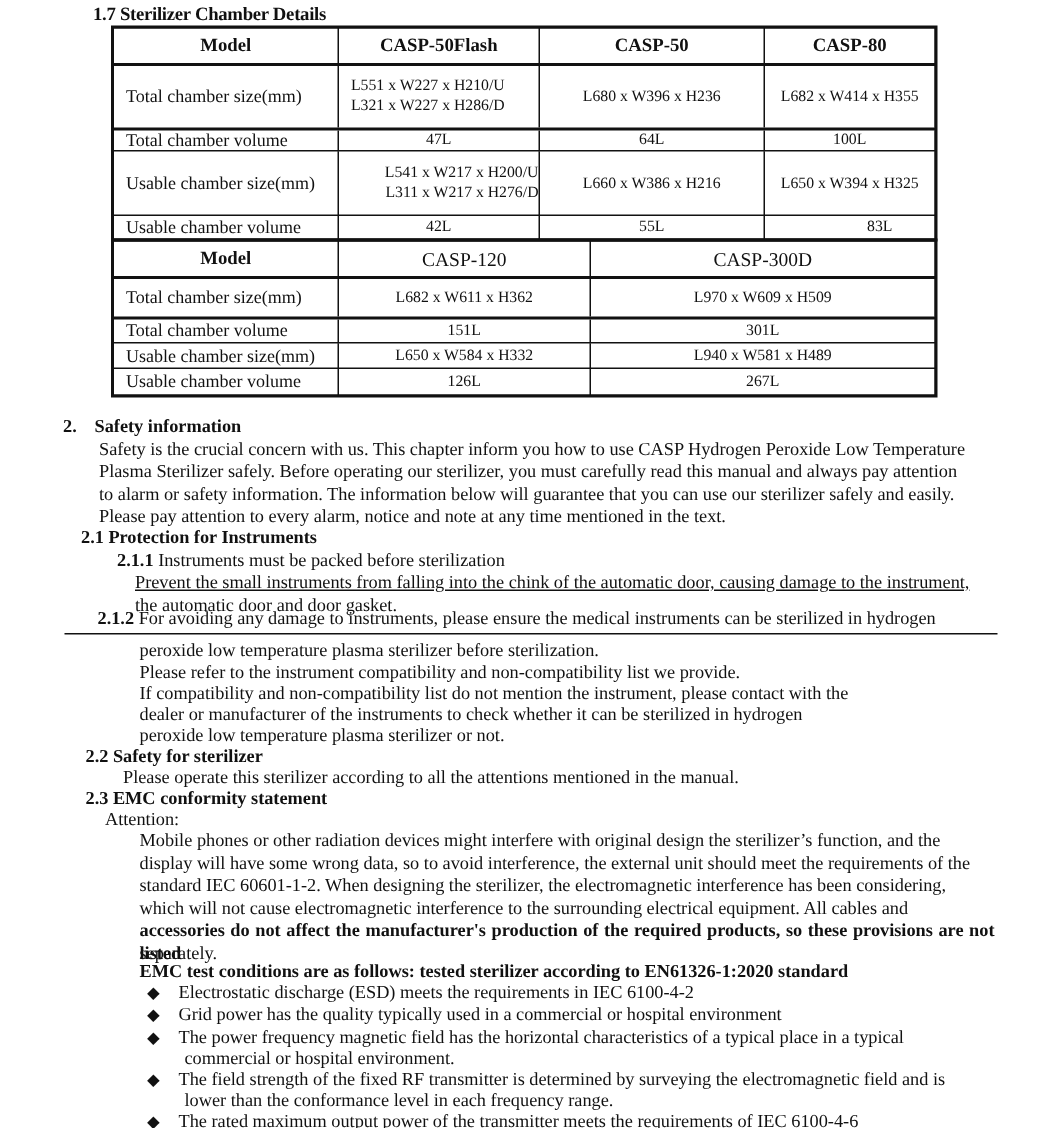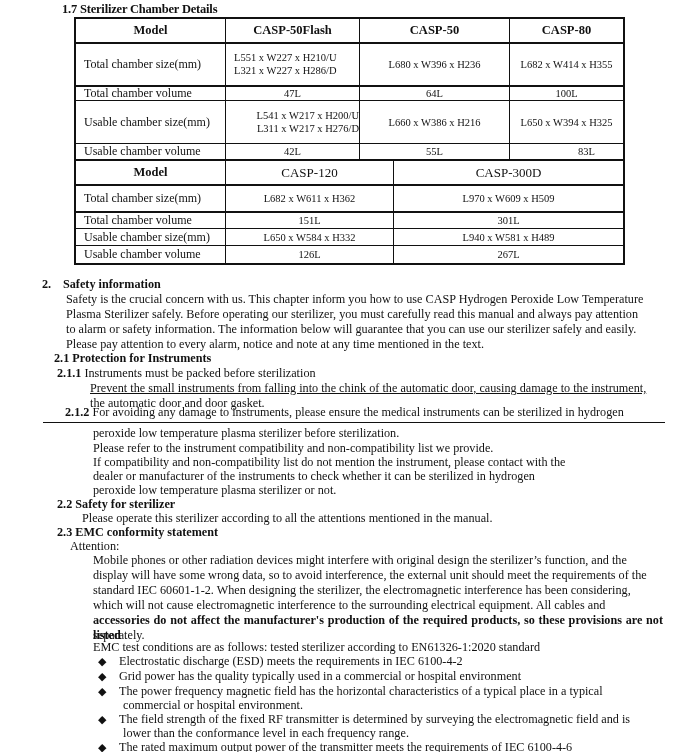--- a/index.html
+++ b/index.html
@@ -115,21 +115,21 @@
 <div class="abs t b" style="left:42px; top:277px;">2.</div>
 <div class="abs t b" style="left:63px; top:277px;">Safety information</div>
 
 <div class="abs t" style="left:66px; top:292px;">Safety is the crucial concern with us. This chapter inform you how to use CASP Hydrogen Peroxide Low Temperature</div>
 <div class="abs t" style="left:66px; top:307px;">Plasma Sterilizer safely. Before operating our sterilizer, you must carefully read this manual and always pay attention</div>
 <div class="abs t" style="left:66px; top:322px;">to alarm or safety information. The information below will guarantee that you can use our sterilizer safely and easily.</div>
 <div class="abs t" style="left:66px; top:337px;">Please pay attention to every alarm, notice and note at any time mentioned in the text.</div>
 
 <div class="abs t b" style="left:54px; top:351px;">2.1 Protection for Instruments</div>
 
-<div class="abs t" style="left:57px; top:366px;">
+<div class="abs t" style="left:78px; top:366px;">
   <span class="b">2.1.1</span>
   <span>Instruments must be packed before sterilization</span>
 </div>
 <div class="abs t" style="left:90px; top:381px;text-decoration:underline;">Prevent the small instruments from falling into the chink of the automatic door, causing damage to the instrument,</div>
 <div class="abs t" style="left:90px; top:396px;">the automatic door and door gasket.</div>
 
 <div class="abs t" style="left:65px; top:405px;">
   <span class="b">2.1.2</span>
   <span>For avoiding any damage to instruments, please ensure the medical instruments can be sterilized in hydrogen</span>
 </div>
@@ -147,21 +147,21 @@
 
 <div class="abs t b" style="left:57px; top:525px;">2.3 EMC conformity statement</div>
 <div class="abs t" style="left:70px; top:539px;">Attention:</div>
 
 <div class="abs t just" style="left:93px; top:553px; width:570px;">Mobile phones or other radiation devices might interfere with original design the sterilizer’s function, and the</div>
 <div class="abs t just" style="left:93px; top:568px; width:570px;">display will have some wrong data, so to avoid interference, the external unit should meet the requirements of the</div>
 <div class="abs t just" style="left:93px; top:583px; width:570px;">standard IEC 60601-1-2.   When designing the sterilizer, the electromagnetic interference has been considering,</div>
 <div class="abs t just" style="left:93px; top:598px; width:570px;">which will not cause electromagnetic interference to the surrounding electrical equipment.   All cables and</div>
 <div class="abs t just" style="left:93px; top:613px; width:570px;font-weight:bold;">accessories do not affect the manufacturer's production of the required products, so these provisions are not listed</div>
 <div class="abs t" style="left:93px; top:628px;">separately.</div>
-<div class="abs t" style="left:93px; top:640px;">EMC test conditions are as follows: tested sterilizer according to EN61326-1:2020 standard</div>
+<div class="abs t" style="left:93px; top:640px;font-weight:bold;">EMC test conditions are as follows: tested sterilizer according to EN61326-1:2020 standard</div>
 
 <div class="bul" style="left:98px; top:655px;">◆</div>
 <div class="abs t" style="left:119px; top:654px;">Electrostatic discharge (ESD) meets the requirements in IEC 6100-4-2</div>
 
 <div class="bul" style="left:98px; top:670px;">◆</div>
 <div class="abs t" style="left:119px; top:669px;">Grid power has the quality typically used in a commercial or hospital environment</div>
 
 <div class="bul" style="left:98px; top:685px;">◆</div>
 <div class="abs t just" style="left:119px; top:684px; width:544px;">The power frequency magnetic field has the horizontal characteristics of a typical place in a typical</div>
 <div class="abs t" style="left:123px; top:698px;">commercial or hospital environment.</div>

